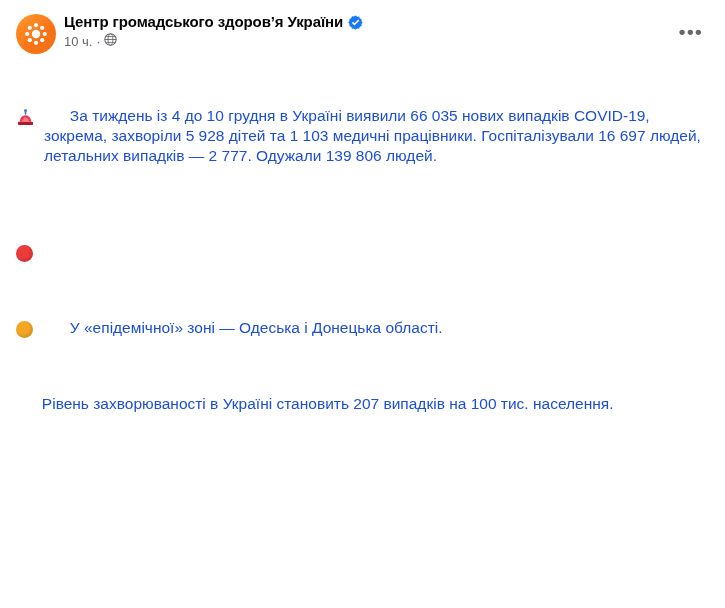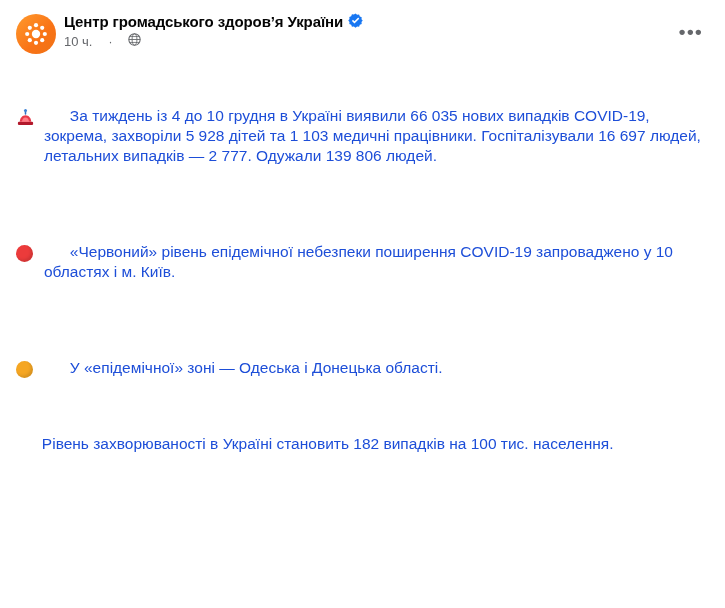--- a/index.html
+++ b/index.html
@@ -40,20 +40,21 @@
   }
   .avatar svg { display: block; }
   .header-text {
     display: flex;
     flex-direction: column;
     justify-content: center;
     padding-top: 1px;
   }
   .page-name-row {
     display: flex;
+    align-items: center;
     line-height: 18px;
   }
   .page-name {
     font-size: 15px;
     font-weight: bold;
     color: #050505;
     letter-spacing: -0.1px;
   }
   .verified {
     margin-left: 5px;
@@ -61,21 +62,20 @@
     height: 15px;
     display: inline-block;
   }
   .meta-row {
     display: flex;
     align-items: center;
     margin-top: 2px;
     color: #65676b;
     font-size: 13px;
     line-height: 16px;
-    gap: 12px;
   }
   .meta-dot {
     margin: 0 4px;
     font-size: 12px;
     color: #65676b;
   }
   .globe-icon { display: inline-block; vertical-align: -2px; }
   .more-btn {
     position: absolute;
     right: 0;
@@ -187,29 +187,28 @@
           <circle cx="10" cy="2.6" r="1.6" fill="#3b82d6"></circle>
         </svg>
       </span>
       <span>За тиждень із 4 до 10 грудня в Україні виявили 66 035 нових випадків COVID-19, зокрема, захворіли 5 928 дітей та 1 103 медичні працівники. Госпіталізували 16 697 людей, летальних випадків — 2 777. Одужали 139 806 людей.</span>
     </p>
 
     <p class="para para-with-emoji">
       <span class="emoji-inline">
         <span class="dot red"></span>
       </span>
-      <span>«Червоний» рівень епідемічної небезпеки поширення COVID-19 запроваджено у 10 областях і м. Київ.</span>
     </p>
 
     <p class="para para-with-emoji">
       <span class="emoji-inline">
         <span class="dot orange"></span>
       </span>
       <span>У «епідемічної» зоні — Одеська і Донецька області.</span>
     </p>
 
 
     <p class="para">
-      <span>Рівень захворюваності в Україні становить 182 випадків на 100 тис. населення.</span>
+      <span>Рівень захворюваності в Україні становить 207 випадків на 100 тис. населення.</span>
     </p>
 
   </div>
 </div>
 
 </body></html>

